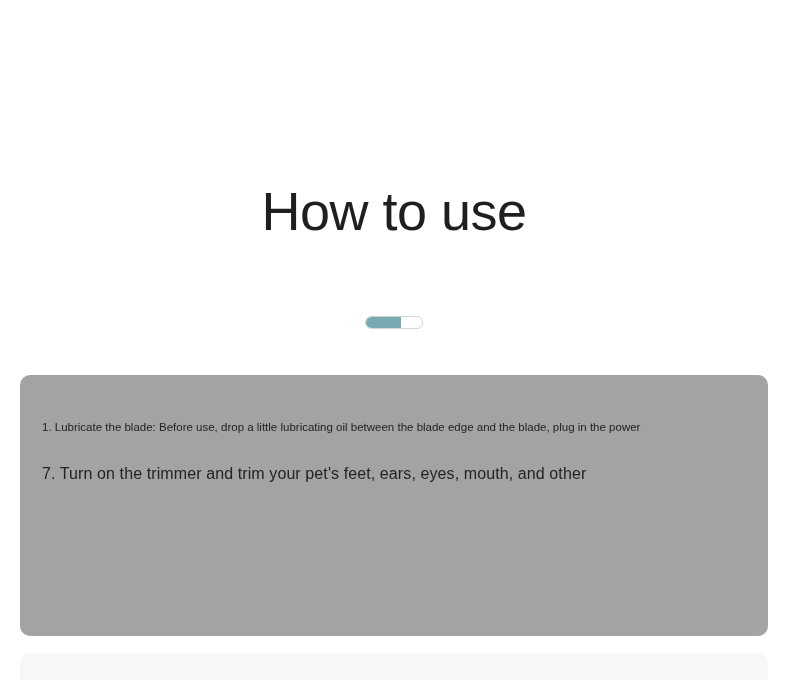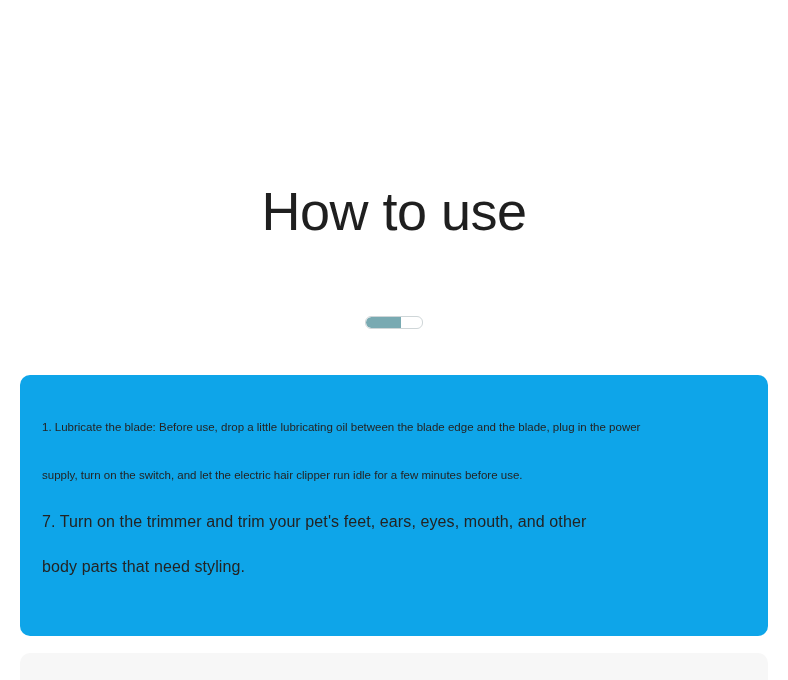--- a/index.html
+++ b/index.html
@@ -58,21 +58,21 @@
     width: 62%;
     background: #79aab2;
     border-radius: 6px 0 0 6px;
   }
   .card {
     position: absolute;
     left: 20px;
     top: 375px;
     width: 748px;
     height: 261px;
-    background: #0ea5e9;
+    background: #a3a3a3;
     border-radius: 10px;
     box-sizing: border-box;
     padding: 28px 22px 0 22px;
   }
   .step {
     color: #232323;
     margin: 0 0 0 0;
   }
   .step-small {
     font-size: 11.5px;
@@ -102,23 +102,21 @@
 
   <div class="divider-wrap">
     <div class="divider">
       <div class="divider-fill" style="width: 62%; background: rgb(121, 170, 178);"></div>
     </div>
   </div>
 
   <div class="card">
 
     <p class="step step-small">1. Lubricate the blade: Before use, drop a little lubricating oil between the blade edge and the blade, plug in the power</p>
-    <p class="step step-small">supply, turn on the switch, and let the electric hair clipper run idle for a few minutes before use.</p>
 
     <p class="step step-large">7. Turn on the trimmer and trim your pet's feet, ears, eyes, mouth, and other</p>
-    <p class="step step-large">body parts that need styling.</p>
 
 
   </div>
 
   <div class="card-bottom"></div>
 
 </div>
 
 </body></html>

